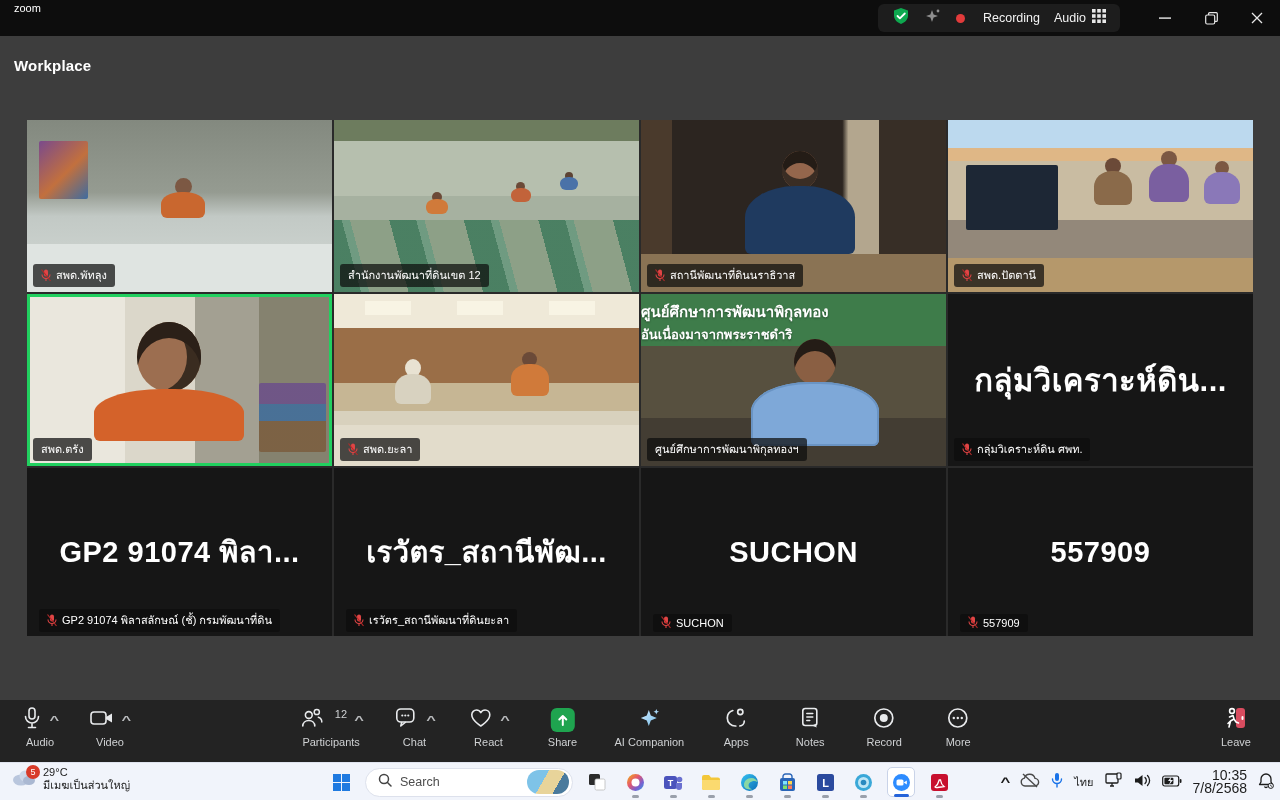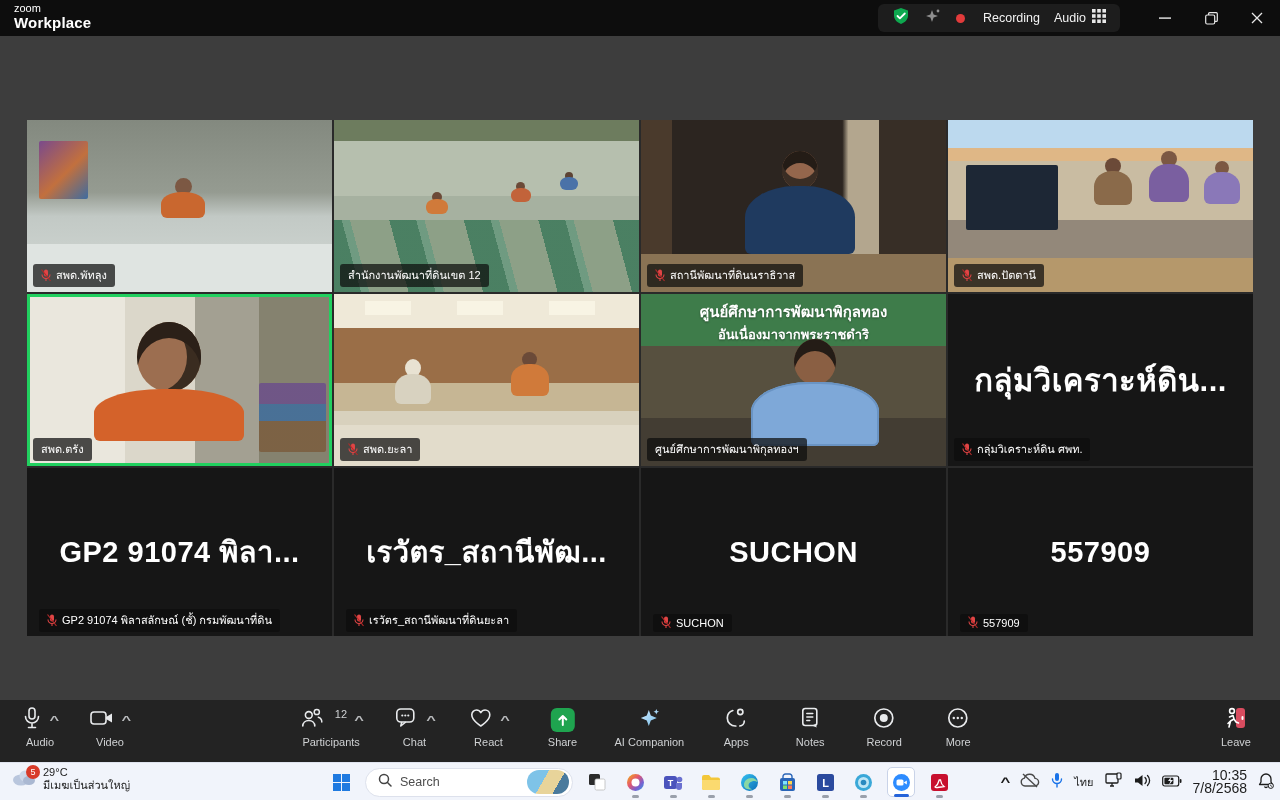--- a/index.html
+++ b/index.html
@@ -4,21 +4,21 @@
 <style>
   * { margin:0; padding:0; box-sizing:border-box; }
   html,body { width:1280px; height:800px; overflow:hidden; background:#3d3d3d;
     font-family:"Liberation Sans", sans-serif; }
   .app { position:relative; width:1280px; height:800px; }
 
   
   .titlebar { position:absolute; top:0; left:0; right:0; height:36px; background:#0d0d0d; }
   .brand { position:absolute; left:14px; top:3px; color:#fff; line-height:1.05; }
   .brand .b1 { font-size:11px; }
-  .brand .b2 { font-size:15px; font-weight:bold; letter-spacing:.2px; }
+  .brand .b2 { font-size:15px; font-weight:bold; letter-spacing:.2px;margin-top:43px; }
   .tb-right { position:absolute; right:160px; top:4px; height:28px; display:flex; align-items:center;
     gap:14px; background:#1d1d1d; border-radius:6px; padding:0 14px; }
   .tb-right .txt { color:#f2f2f2; font-size:12.5px; }
   .rec-dot { width:9px; height:9px; border-radius:50%; background:#e23b3b; display:inline-block; }
   .rec-wrap { display:flex; align-items:center; gap:18px; }
   .view-wrap { display:flex; align-items:center; gap:6px; }
   .win-controls { position:absolute; right:0; top:0; height:36px; display:flex; }
   .win-btn { width:46px; height:36px; display:flex; align-items:center; justify-content:center; color:#e8e8e8; }
 
   
@@ -44,21 +44,21 @@
   .t-narathiwat { background:linear-gradient(90deg,#4a3a2c 0 10%,#2c2520 10% 66%,#b3a68e 68% 78%,#372e26 78% 100%); }
   .t-pattani { background:linear-gradient(180deg,#bcd9ee 0 16%,#dfb786 16% 24%,#c9bca2 24% 58%,#93887a 58% 100%); }
   .t-pattani .screen { position:absolute; left:6%; top:26%; width:30%; height:38%; background:#1d2735; border-radius:2px; }
   .t-trang { background:linear-gradient(90deg,#eae7dd 0 32%,#dbd7ca 32% 55%,#a3a092 55% 76%,#85826f 76% 100%); }
   .t-trang .shelf { position:absolute; right:2%; bottom:8%; width:22%; height:40%;
     background:linear-gradient(180deg,#6a4b8c 0 30%,#3a6ca0 30% 55%,#7a5a3a 55%); opacity:.8; border-radius:2px; }
   .t-yala { background:linear-gradient(180deg,#efe9d8 0 20%,#9a6e47 20% 52%,#c6b694 52% 68%,#d8d1bd 68% 100%); }
   .t-yala .lights { position:absolute; top:4%; left:10%; right:10%; height:8%;
     background:repeating-linear-gradient(90deg,#f8f4e4 0 46px,transparent 46px 92px); }
   .t-pikul { background:linear-gradient(180deg,#3e7c4a 0 30%,#57503f 30% 72%,#433d33 72% 100%); }
-  .banner-text { position:absolute; top:6px; left:0; right:0; text-align:center; color:#fff;
+  .banner-text { position:absolute; top:6px; left:0; right:0; text-align:left; color:#fff;
     font-weight:bold; z-index:2; text-shadow:0 1px 2px rgba(0,0,0,.4); }
   .banner-text .l1 { font-size:15px; }
   .banner-text .l2 { font-size:13px; }
 
   .fig { position:absolute; z-index:4; }
   .fig .head { border-radius:50%; margin:0 auto; }
   .fig .body { border-radius:46% 46% 6px 6px; margin:-3px auto 0; }
 
   
   .toolbar { position:absolute; left:0; right:0; bottom:38px; height:62px; background:#232323; }

